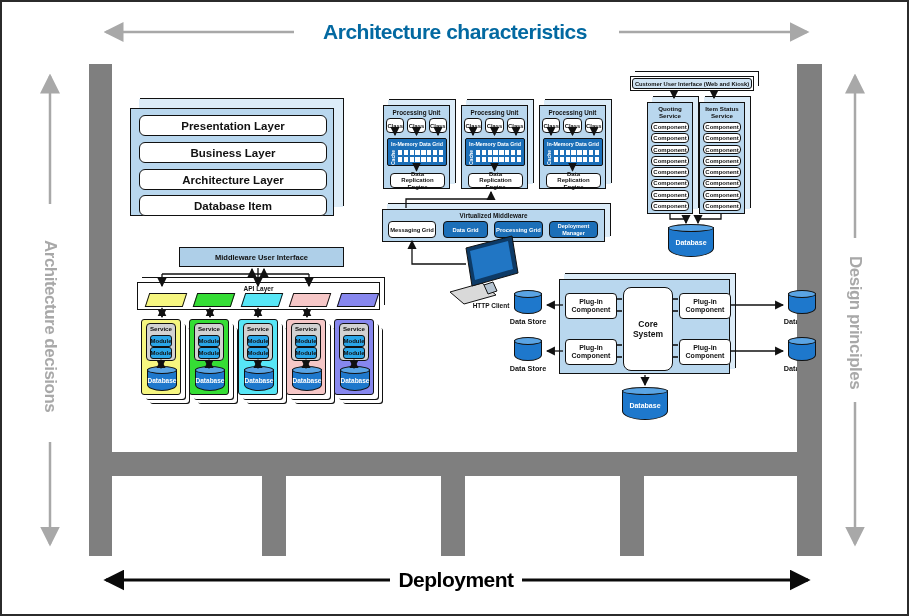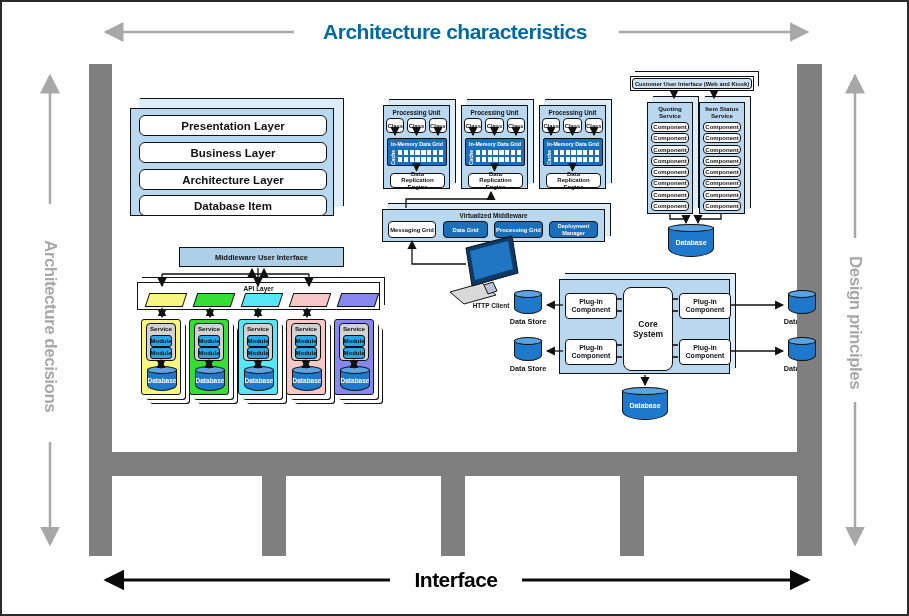--- a/index.html
+++ b/index.html
@@ -53,21 +53,21 @@
 <div id="stage">
 
   <div class="abs gray zlow" style="left:87px;top:62px;width:23px;height:492px;"></div>
   <div class="abs gray zlow" style="left:795px;top:62px;width:25px;height:492px;"></div>
   <div class="abs gray zlow" style="left:87px;top:450px;width:733px;height:24px;"></div>
   <div class="abs gray zlow" style="left:260px;top:474px;width:24px;height:80px;"></div>
   <div class="abs gray zlow" style="left:439px;top:474px;width:24px;height:80px;"></div>
   <div class="abs gray zlow" style="left:618px;top:474px;width:24px;height:80px;"></div>
 
   <div class="abs ctr frame-label" style="left:292px;top:17px;width:322px;height:26px;">Architecture characteristics</div>
-  <div class="abs ctr frame-label" style="left:392px;top:565px;width:124px;height:26px;color:#000;">Interface</div>
+  <div class="abs ctr frame-label" style="left:392px;top:565px;width:124px;height:26px;color:#000;">Deployment</div>
   <div class="abs ctr vlabel" style="left:35px;top:208px;width:26px;height:232px;">Architecture decisions</div>
   <div class="abs ctr vlabel" style="left:840px;top:242px;width:26px;height:158px;">Design principles</div>
 
   <div class="abs panel ext-blue-lg zmid" style="left:128px;top:106px;width:204px;height:108px;">
     <div class="abs ctr layer" style="left:8px;top:6px;width:188px;height:21px;">Presentation Layer</div>
     <div class="abs ctr layer" style="left:8px;top:33px;width:188px;height:21px;">Business Layer</div>
     <div class="abs ctr layer" style="left:8px;top:60px;width:188px;height:21px;">Architecture Layer</div>
     <div class="abs ctr layer" style="left:8px;top:86px;width:188px;height:21px;">Database Item</div>
   </div>
 

